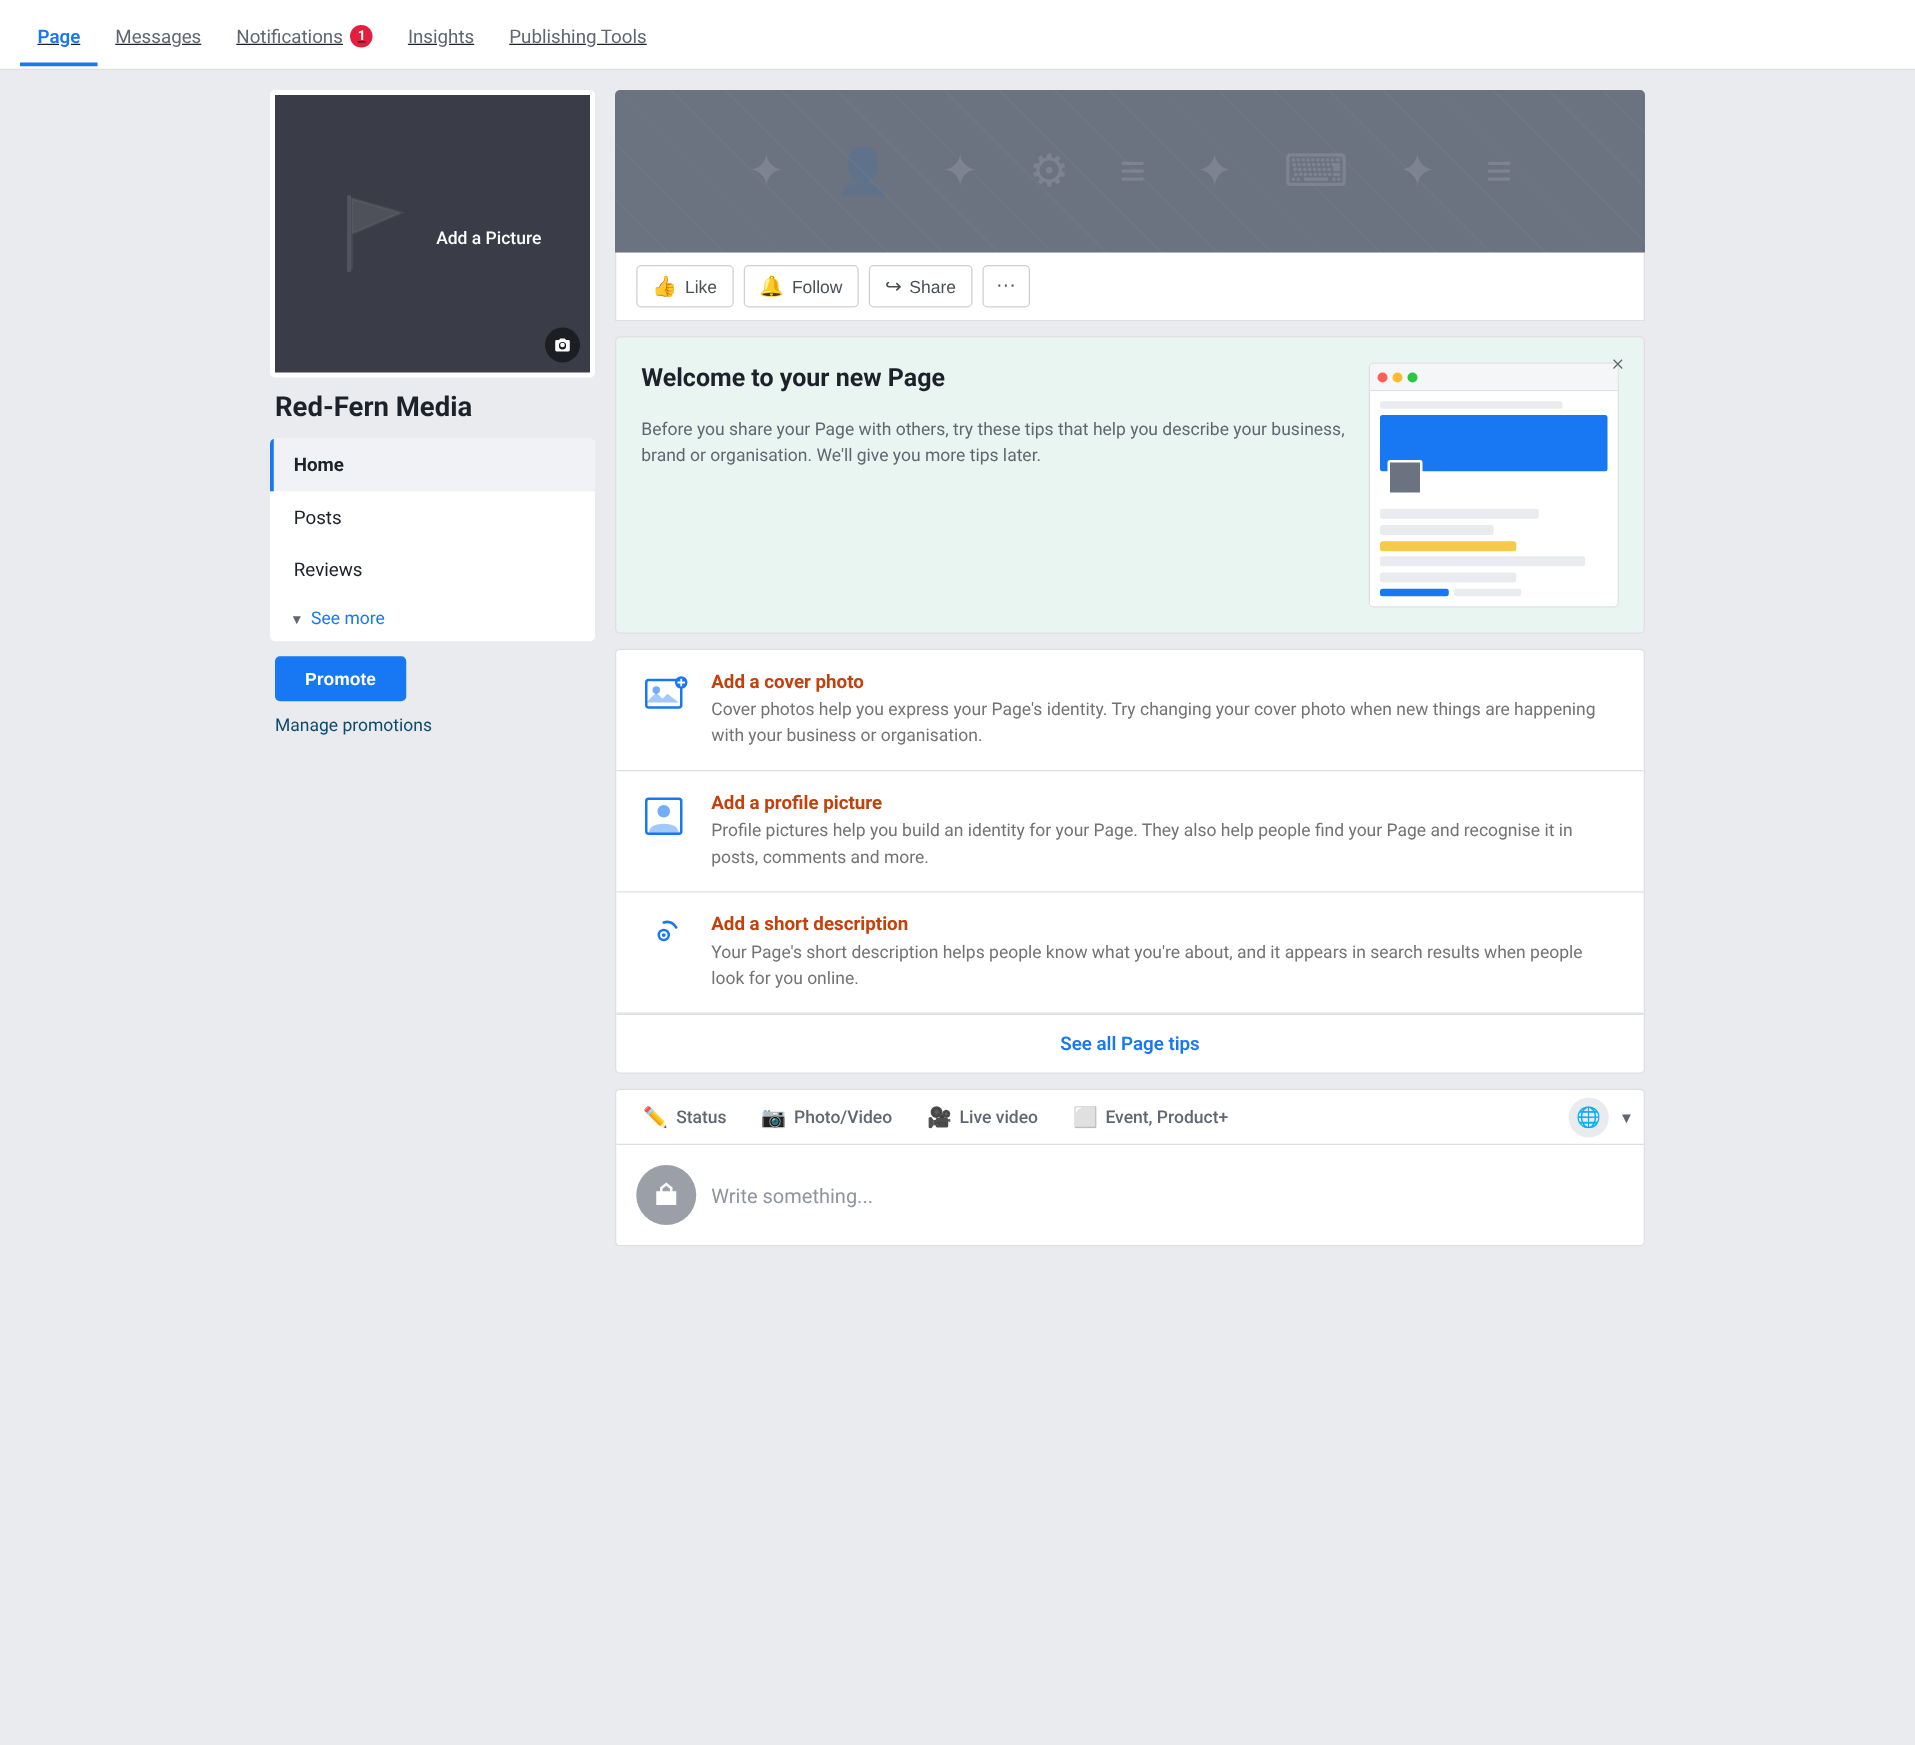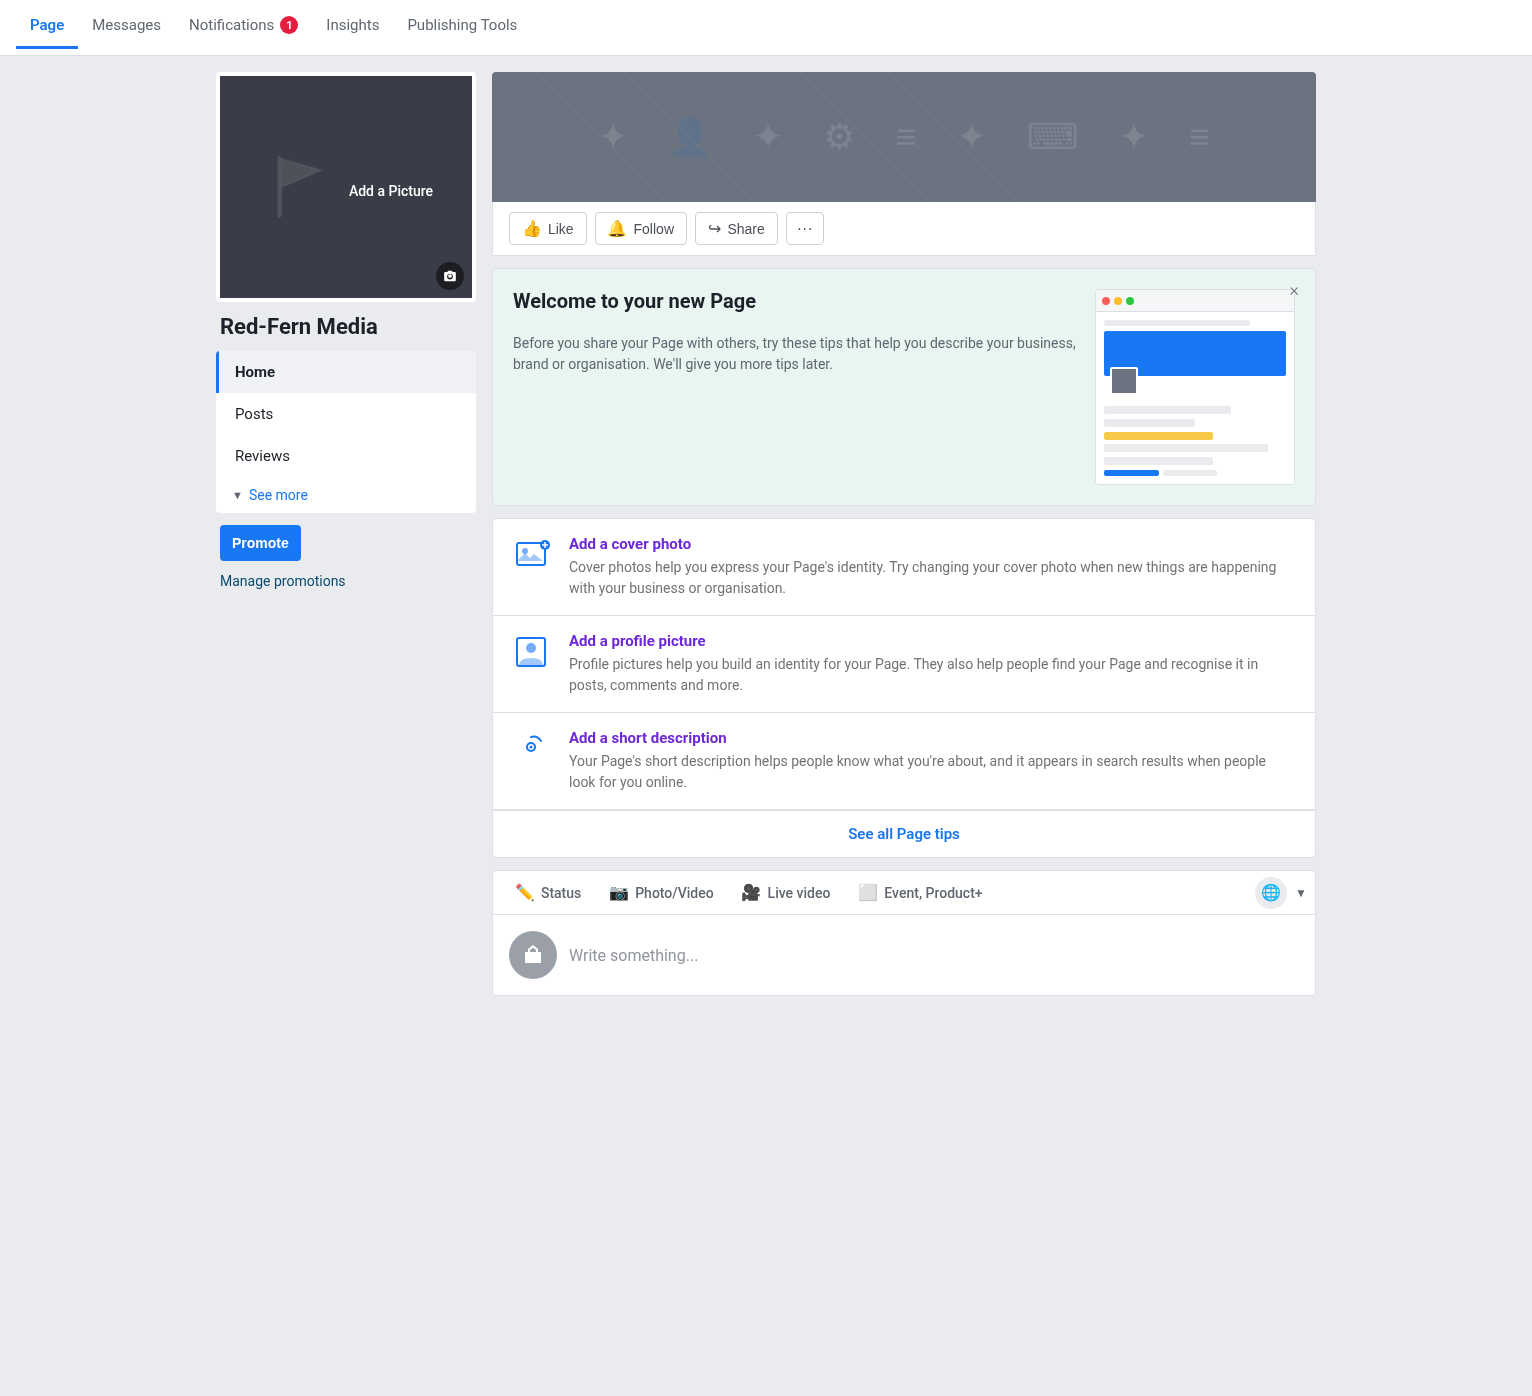--- a/index.html
+++ b/index.html
@@ -8,25 +8,26 @@
       background: #e9ebee;
       font-size: 14px;
       color: #1d2129;
     }
 
     
     .top-nav {
       background: #fff;
       border-bottom: 1px solid #dddfe2;
       display: flex;
-      align-items: flex-start;
+      align-items: center;
       padding: 0 16px;
       height: 56px;
       position: relative;
       z-index: 10;
+      text-decoration: underline;
     }
     .nav-tab {
       padding: 16px 14px 12px;
       font-size: 15px;
       color: #606770;
       cursor: pointer;
       border-bottom: 3px solid transparent;
       margin-bottom: -1px;
       white-space: nowrap;
       display: flex;
@@ -146,21 +147,21 @@
       color: #606770;
     }
 
     .promote-btn {
       background: #1877f2;
       color: #fff;
       font-weight: 700;
       font-size: 14px;
       border: none;
       border-radius: 4px;
-      padding: 10px 12px;
+      padding: 10px 24px;
       cursor: pointer;
       margin: 12px 0 8px 4px;
       display: inline-block;
     }
     .manage-promotions {
       color: #0c4a6e;
       font-size: 14px;
       padding: 4px 4px;
       cursor: pointer;
     }
@@ -348,21 +349,21 @@
       flex-shrink: 0;
       display: flex;
       align-items: center;
       justify-content: center;
       font-size: 24px;
     }
     .tip-content h3 {
       font-size: 15px;
       font-weight: 700;
       margin-bottom: 4px;
-      color: #6d28d9;
+      color: #c2410c;
     }
     .tip-content p {
       font-size: 14px;
       color: #737373;
       line-height: 1.5;
     }
     .see-all-tips {
       text-align: center;
       padding: 14px;
       color: #1877f2;

